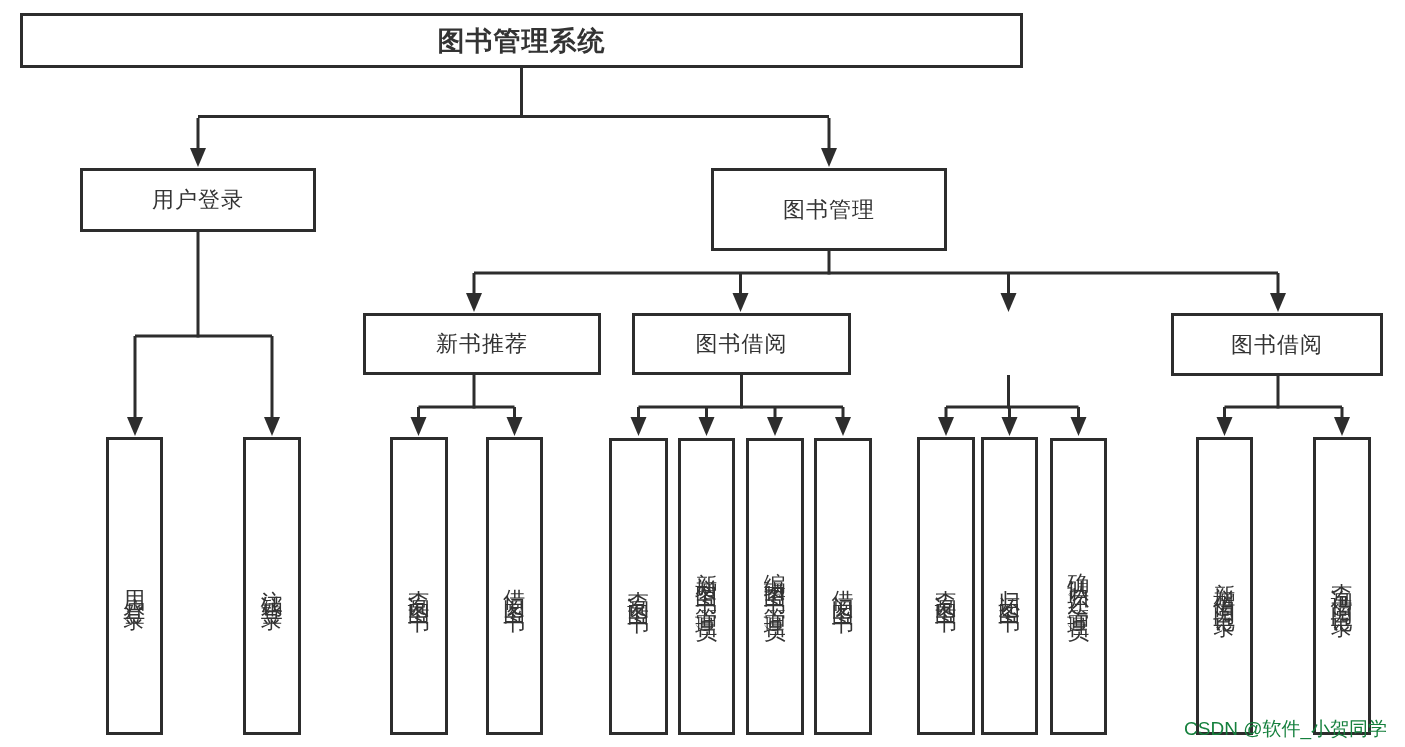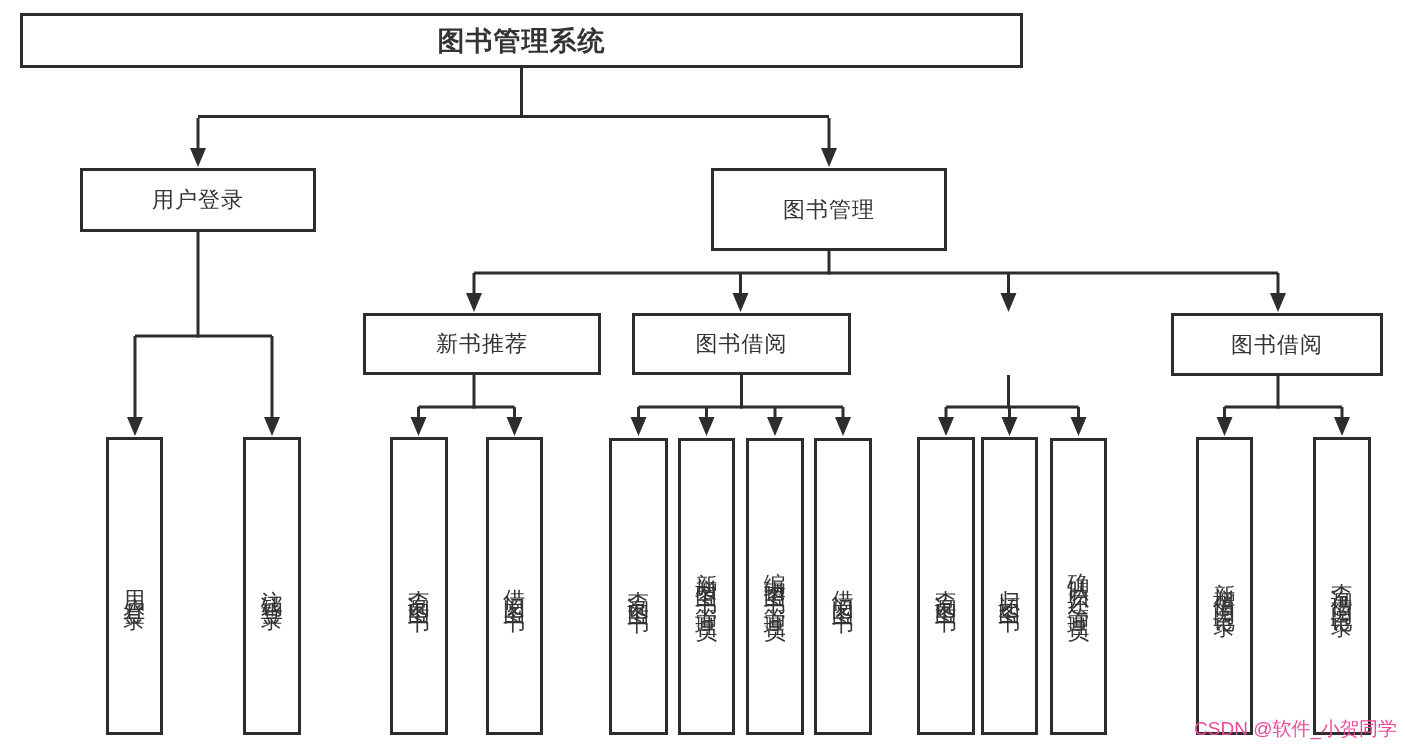--- a/index.html
+++ b/index.html
@@ -27,25 +27,25 @@
   .node.v span{
     writing-mode:vertical-rl;
     text-orientation:mixed;
     font-size:22px;
     letter-spacing:7px;
     line-height:1.15;
     white-space:nowrap;
   }
   .watermark{
     position:absolute;
-    right:8px;
+    right:18px;
     top:716px;
     z-index:5;
     font-size:19px;
-    color:#ec4899;
+    color:#15803d;
     letter-spacing:0px;
     white-space:nowrap;
   }
 </style>
 </head>
 <body>
 
 <div class="canvas">
 
   <svg class="connectors" width="1405" height="747" viewBox="0 0 1405 747">

